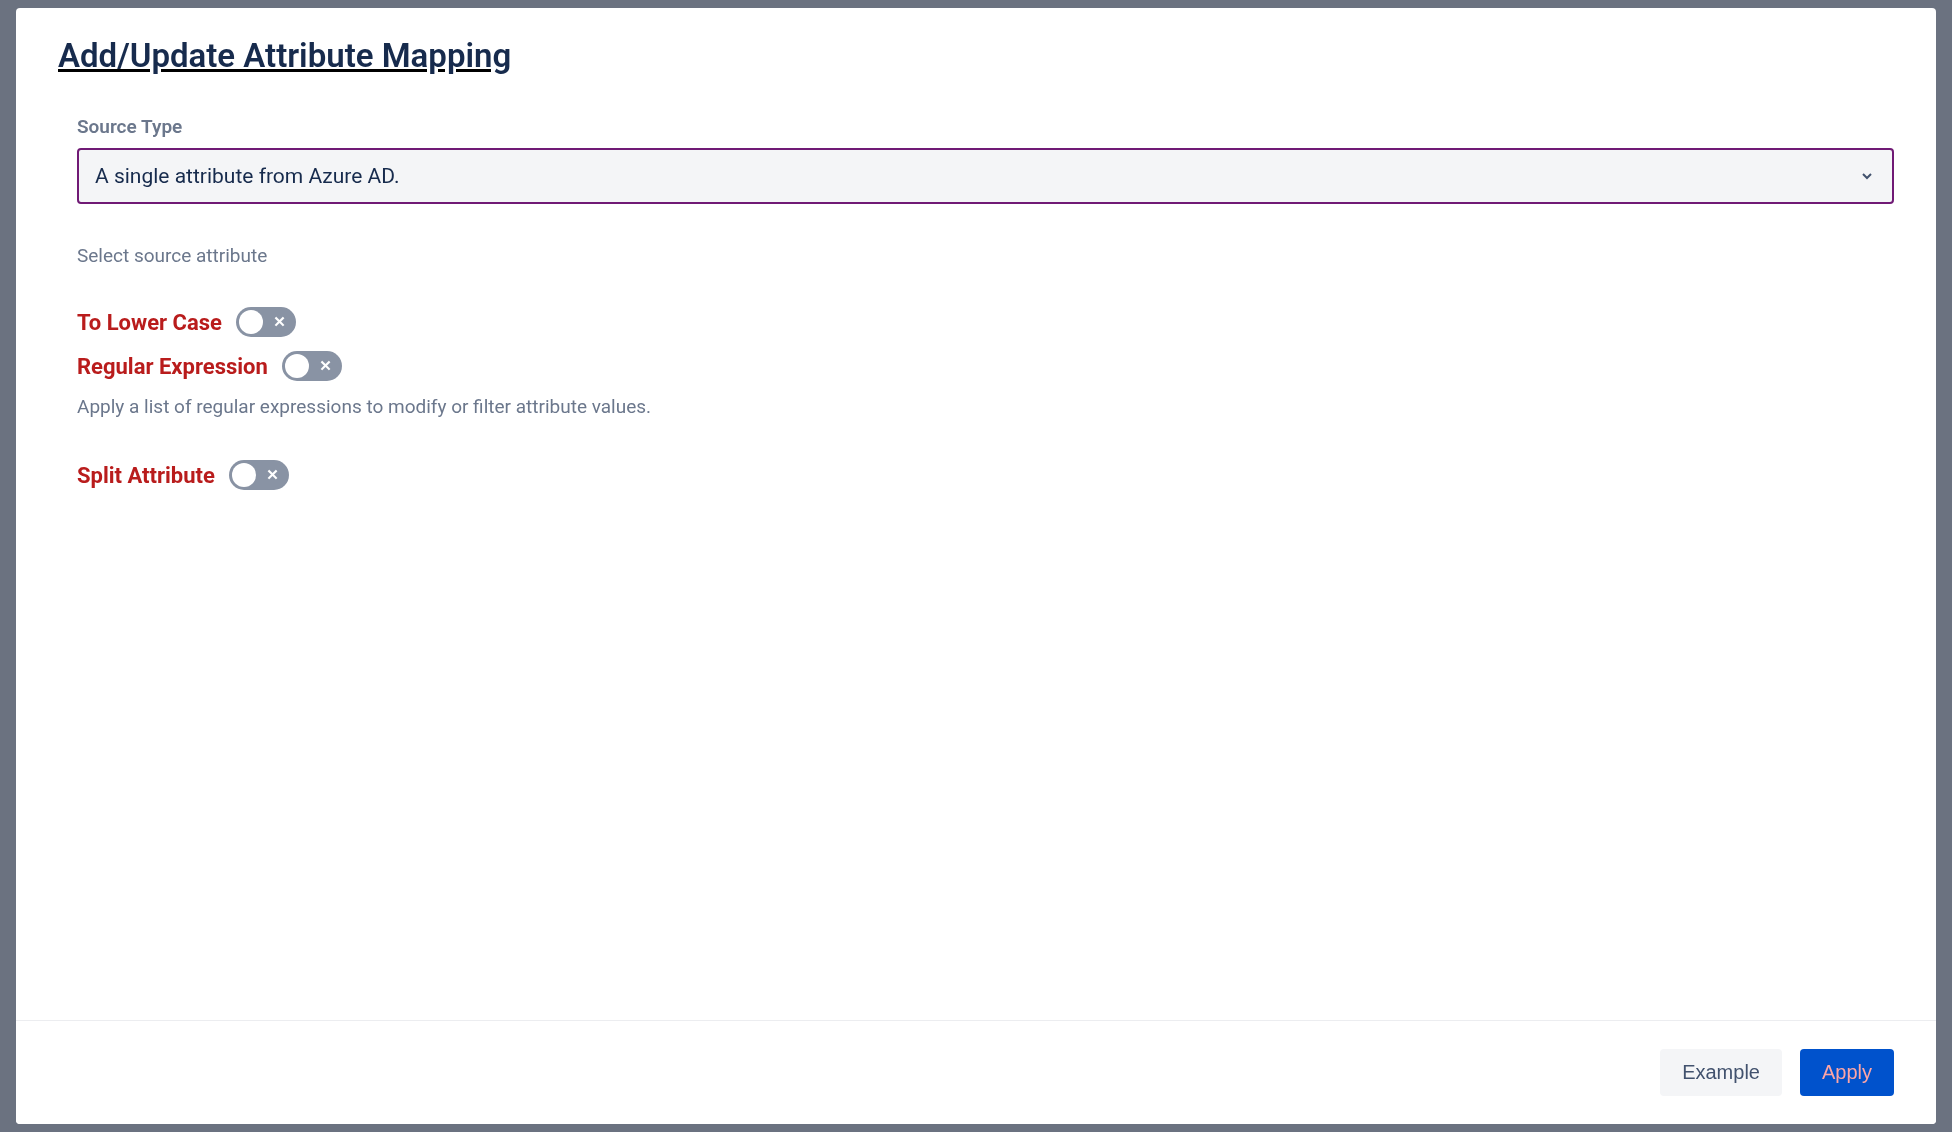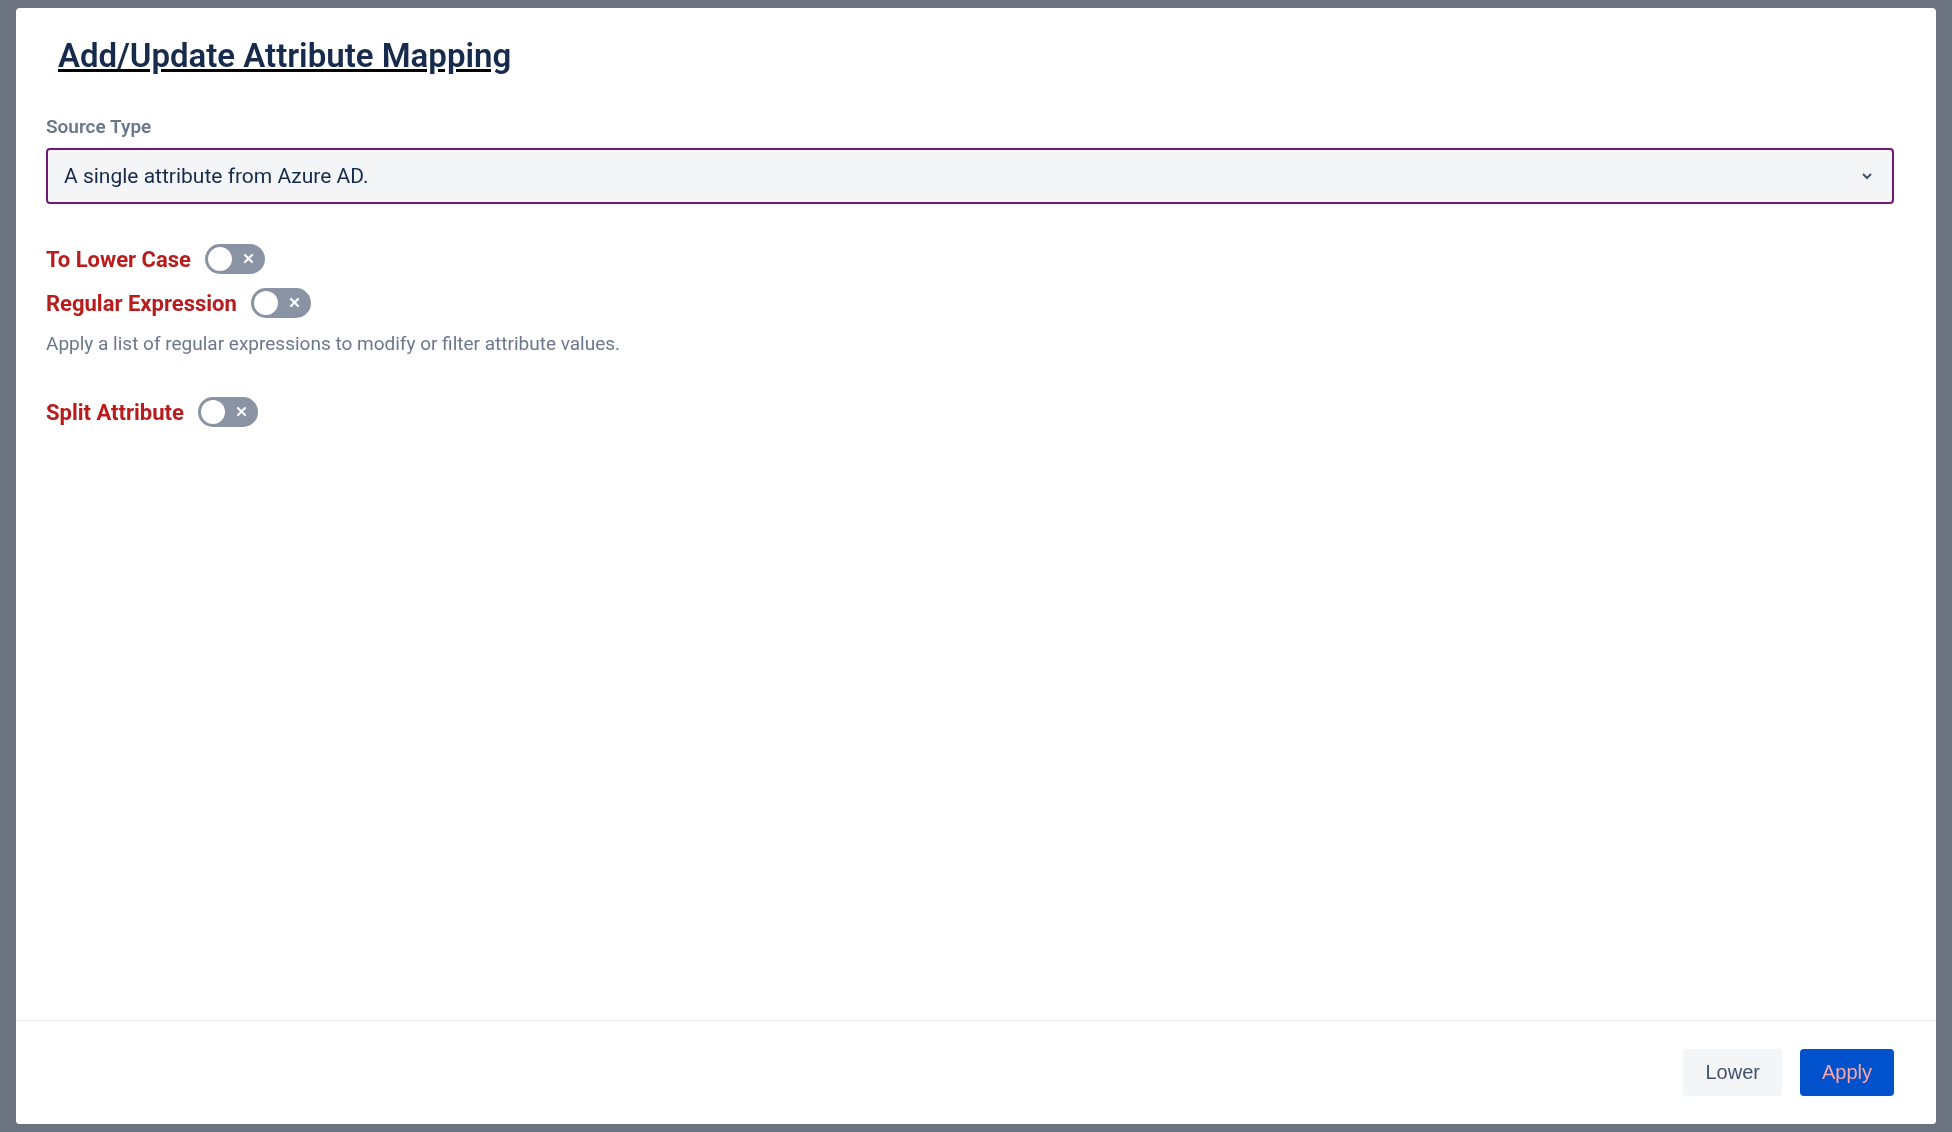--- a/index.html
+++ b/index.html
@@ -29,21 +29,21 @@
     text-decoration: underline;
   }
   .modal-title {
     font-size: 33px;
     font-weight: 600;
     color: #172B4D;
   }
   .modal-body {
     flex: 1;
     overflow-y: auto;
-    padding: 20px 42px 40px 30px;
+    padding: 20px 42px 40px 61px;
   }
   .modal-body::-webkit-scrollbar { width: 14px; }
   .modal-body::-webkit-scrollbar-track { background: transparent; }
   .modal-body::-webkit-scrollbar-thumb { background: #b0b4bb; border-radius: 7px; border: 3px solid #fff; }
   .field-group { margin-bottom: 40px; }
   .field-label {
     font-size: 19px;
     font-weight: 600;
     color: #6B778C;
     margin-bottom: 10px;
@@ -165,20 +165,21 @@
         <span>A single attribute from Azure AD.</span>
         <span class="chevron">
           <svg viewBox="0 0 24 24" fill="none" stroke="currentColor" stroke-width="3">
               <polyline points="6 9 12 15 18 9"></polyline>
             </svg>
         </span>
       </div>
     </div>
 
     <div class="field-group">
+      <div class="helper-text">Select source attribute</div>
     </div>
 
     <div class="toggle-section">
       <div class="toggle-row">
         <span class="toggle-title">To Lower Case</span>
         <div class="toggle">
           <div class="toggle-knob"></div>
           <span class="toggle-x">✕</span>
         </div>
       </div>
@@ -201,17 +202,17 @@
         <div class="toggle">
           <div class="toggle-knob"></div>
           <span class="toggle-x">✕</span>
         </div>
       </div>
     </div>
 
   </div>
 
   <div class="modal-footer">
-    <button class="btn btn-secondary">Lower</button>
+    <button class="btn btn-secondary">Example</button>
     <button class="btn btn-primary">Apply</button>
   </div>
 
 </div>
 
 </body></html>

